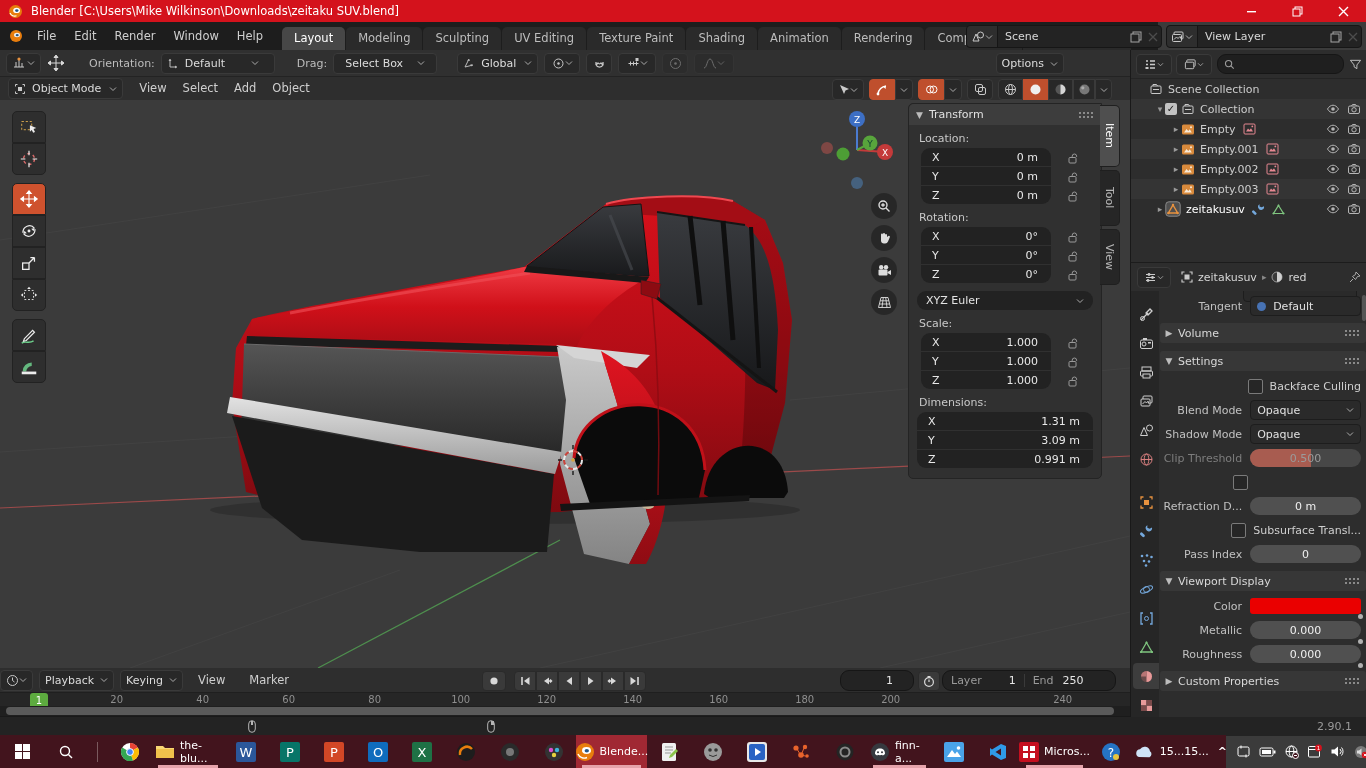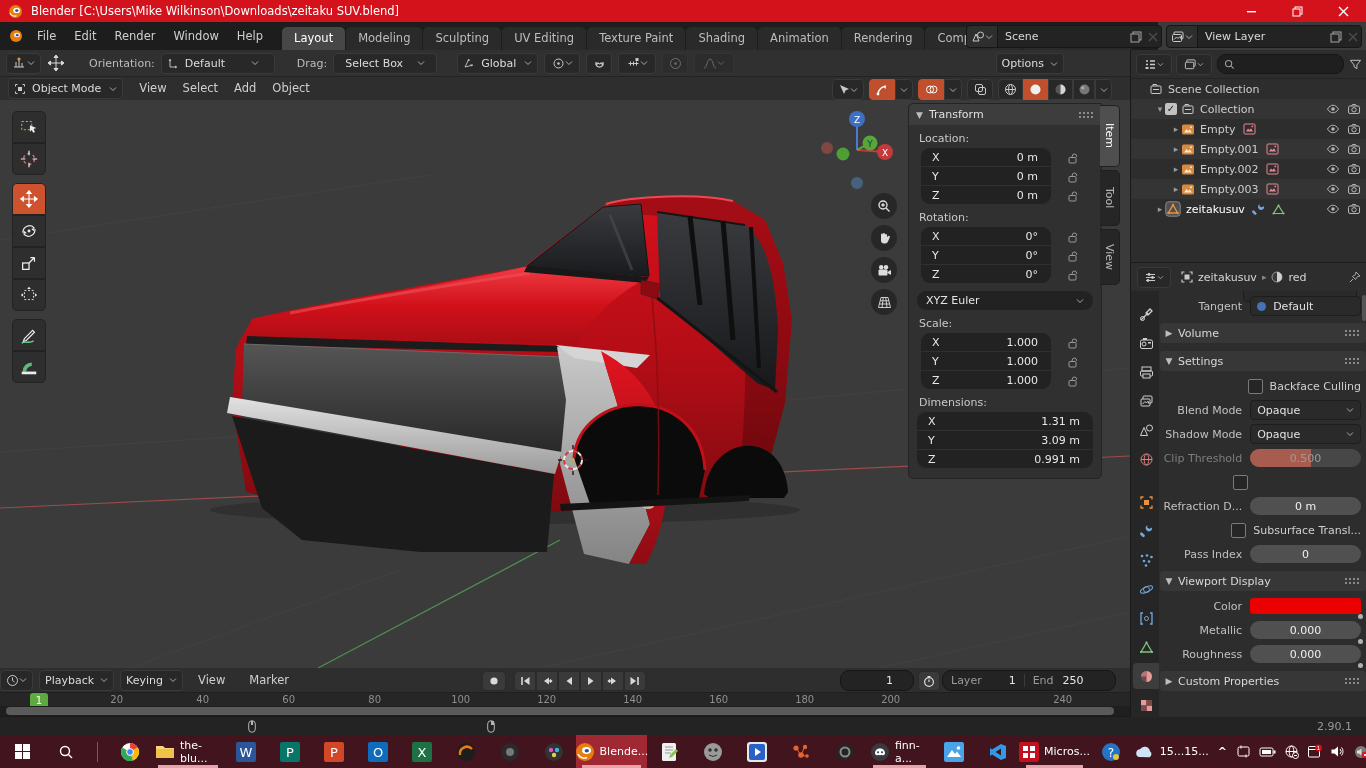--- a/index.html
+++ b/index.html
@@ -116,21 +116,21 @@
   .pslider{height:18px;background:#474747;border-radius:9px;position:relative;overflow:hidden;display:flex;align-items:center;justify-content:center;color:#9b9b9b;}
   .pslider .fill{position:absolute;left:0;top:0;bottom:0;background:#a85c50;}
   .pslider span{position:relative;}
   .pchk{width:13px;height:13px;background:#262626;border:1px solid #7a7a7a;border-radius:2px;margin-right:7px;}
   .sechead{height:20px;background:#373737;border-radius:3px;display:flex;align-items:center;margin:8px 1px 0 1px;color:#d8d8d8;}
   .sechead .arr{width:18px;text-align:center;color:#bdbdbd;font-size:9px;}
   .kdot{position:absolute;right:-2px;width:5px;height:5px;border-radius:50%;background:#b0b0b0;}
   .pswatch{height:16px;border-radius:3px;}
 
   
-  #taskbar{position:absolute;top:735px;left:0;width:1366px;height:33px;background:#42141d;display:flex;align-items:stretch;}
+  #taskbar{position:absolute;top:735px;left:0;width:1226px;height:33px;background:#42141d;display:flex;align-items:stretch;}
   .tb-item{position:relative;min-width:38px;display:flex;align-items:center;justify-content:center;gap:5px;padding:0 3px;color:#fff;font-size:11px;}
   .tb-item.open::after{content:"";position:absolute;left:6px;right:6px;bottom:0;height:3px;background:#e6a3ab;}
   .tb-item.active{background:#a02833;}
   #tb-tray{margin-left:auto;display:flex;align-items:center;gap:9px;padding-right:6px;color:#fff;}
   .trayico{display:flex;align-items:center;justify-content:center;}
 </style>
 </head>
 <body>
 
 <div id="root">

